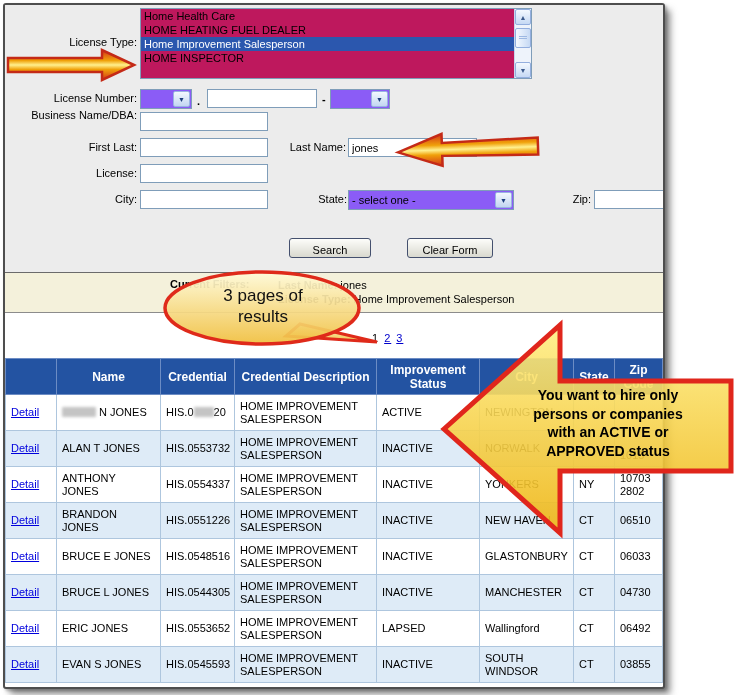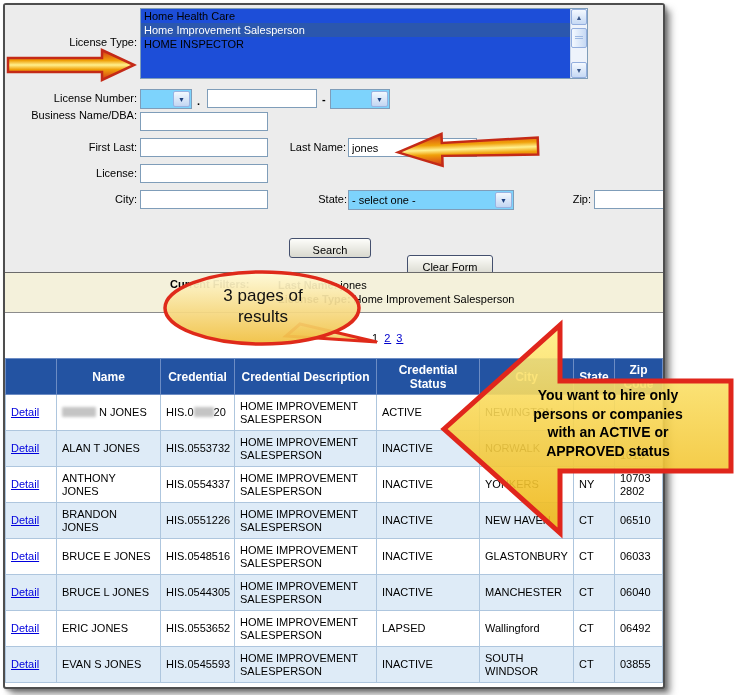--- a/index.html
+++ b/index.html
@@ -15,38 +15,38 @@
   }
 
   
   .form-section { position:absolute; left:0; top:0; width:100%; height:267px; background:#ececec; }
   .flabel { position:absolute; left:0; width:132px; text-align:right; color:#000; }
   .txt {
     position:absolute; height:19px; border:1px solid #7f9db9; background:#fff;
     font-family:"Liberation Sans", sans-serif; font-size:11px; padding:2px 3px; color:#000;
   }
   .listbox {
-    position:absolute; left:135px; top:3px; width:448px; height:71px;
-    background:#1d4ed8; border:1px solid #7f9db9; overflow:hidden;
+    position:absolute; left:135px; top:3px; width:392px; height:71px;
+    background:#be185d; border:1px solid #7f9db9; overflow:hidden;
   }
   .lb-opts { position:absolute; left:0; top:0; right:17px; bottom:0; }
   .lb-opt { height:14px; line-height:14px; padding-left:3px; white-space:nowrap; cursor:default; }
   .lb-opt.sel { background:#2b57ae; color:#fff; }
   .sbar { position:absolute; right:0; top:0; width:17px; bottom:0; background:#eef3fb; border-left:1px solid #c8d6ec; }
   .sb-btn {
     position:absolute; left:0; width:16px; height:16px; text-align:center; line-height:15px;
     font-size:7px; color:#3c5a8c; background:linear-gradient(#f4f9ff,#c6d9f4);
     border:1px solid #93aede; border-radius:2px;
   }
   .sb-thumb {
     position:absolute; left:0; top:19px; width:16px; height:20px;
     background:linear-gradient(90deg,#f4f9ff,#c6d9f4); border:1px solid #93aede; border-radius:2px;
   }
   .sb-thumb i { display:block; margin:7px 3px 0 3px; border-top:1px solid #9db8e2; border-bottom:1px solid #9db8e2; height:3px; }
-  .xp-select { position:absolute; height:20px; background:#7dd3fc; border:1px solid #7f9db9; }
+  .xp-select { position:absolute; height:20px; background:#8b5cf6; border:1px solid #7f9db9; }
   .xp-select .val { position:absolute; left:3px; top:3px; right:20px; overflow:hidden; white-space:nowrap; }
   .xp-btn {
     position:absolute; right:1px; top:1px; bottom:1px; width:17px; text-align:center;
     background:linear-gradient(#f2f8fe,#c3d6f2); border:1px solid #98b3e2; border-radius:2px;
     font-size:7px; line-height:16px; color:#1c3f7d;
   }
   .sep { position:absolute; font-weight:bold; }
   .btn {
     position:absolute; height:20px; background:linear-gradient(#fdfdfa,#d9d9cf);
     border:1px solid #44506e; border-radius:3px; text-align:center;
@@ -96,20 +96,21 @@
 
 <div class="canvas">
   <div class="frame">
 
     <div class="form-section">
 
       <div class="flabel" style="top:31px;">License Type:</div>
       <div class="listbox">
         <div class="lb-opts" id="lb-opts">
             <div class="lb-opt">Home Health Care</div>
+            <div class="lb-opt">HOME HEATING FUEL DEALER</div>
             <div class="lb-opt sel">Home Improvement Salesperson</div>
             <div class="lb-opt">HOME INSPECTOR</div>
           </div>
         <div class="sbar">
           <div class="sb-btn" style="top:0;">▲</div>
           <div class="sb-thumb">
               <i></i>
             </div>
           <div class="sb-btn" style="bottom:0;">▼</div>
         </div>
@@ -146,21 +147,21 @@
       <div class="flabel" style="left:240px; width:102px; top:188px;">State:</div>
       <div class="xp-select" style="left:343px; top:185px; width:166px;">
         <span class="val">- select one -</span>
         <span class="xp-btn">▼</span>
       </div>
 
       <div class="flabel" style="left:545px; width:41px; top:188px;">Zip:</div>
       <input class="txt" style="left: 589px; top: 185px; width: 75px;" value="">
 
       <button class="btn" style="left:284px; top:233px; width:82px;">Search</button>
-      <button class="btn" style="left:402px; top:250px; width:86px;">Clear Form</button>
+      <button class="btn" style="left:402px; top:233px; width:86px;">Clear Form</button>
     </div>
 
     <div class="filter-bar">
       <div class="filter-title">Current Filters:</div>
       <div class="filter-vals">
         <div><b>Last Name:</b> <span>jones</span></div>
         <div><b>License Type:</b> <span>Home Improvement Salesperson</span></div>
       </div>
     </div>
 
@@ -178,21 +179,21 @@
           <col style="width:94px">
           <col style="width:41px">
           <col style="width:48px">
       </colgroup>
       <thead>
         <tr>
           <th></th>
           <th>Name</th>
           <th>Credential</th>
           <th>Credential Description</th>
-          <th>Credential Status</th>
+          <th>Improvement Status</th>
           <th>City</th>
           <th>State</th>
           <th>Zip Code</th>
         </tr>
       </thead>
       <tbody id="results-body">
           <tr>
             <td class="detail"><a>Detail</a></td>
             <td><span class="redact" style="width: 34px;"></span> N JONES</td>
             <td>HIS.0<span class="redact" style="width: 20px;"></span>20</td>
@@ -256,21 +257,21 @@
           </tr>
           <tr class="alt">
             <td class="detail"><a>Detail</a></td>
             <td>BRUCE L JONES</td>
             <td>HIS.0544305</td>
             <td>HOME IMPROVEMENT SALESPERSON</td>
             <td>INACTIVE</td>
             <td>MANCHESTER</td>
             <td>CT</td>
             <td>
-              <div style="min-height: 0px;">06040</div>
+              <div style="min-height: 0px;">04730</div>
             </td>
           </tr>
           <tr>
             <td class="detail"><a>Detail</a></td>
             <td>ERIC JONES</td>
             <td>HIS.0553652</td>
             <td>HOME IMPROVEMENT SALESPERSON</td>
             <td>LAPSED</td>
             <td>Wallingford</td>
             <td>CT</td>

